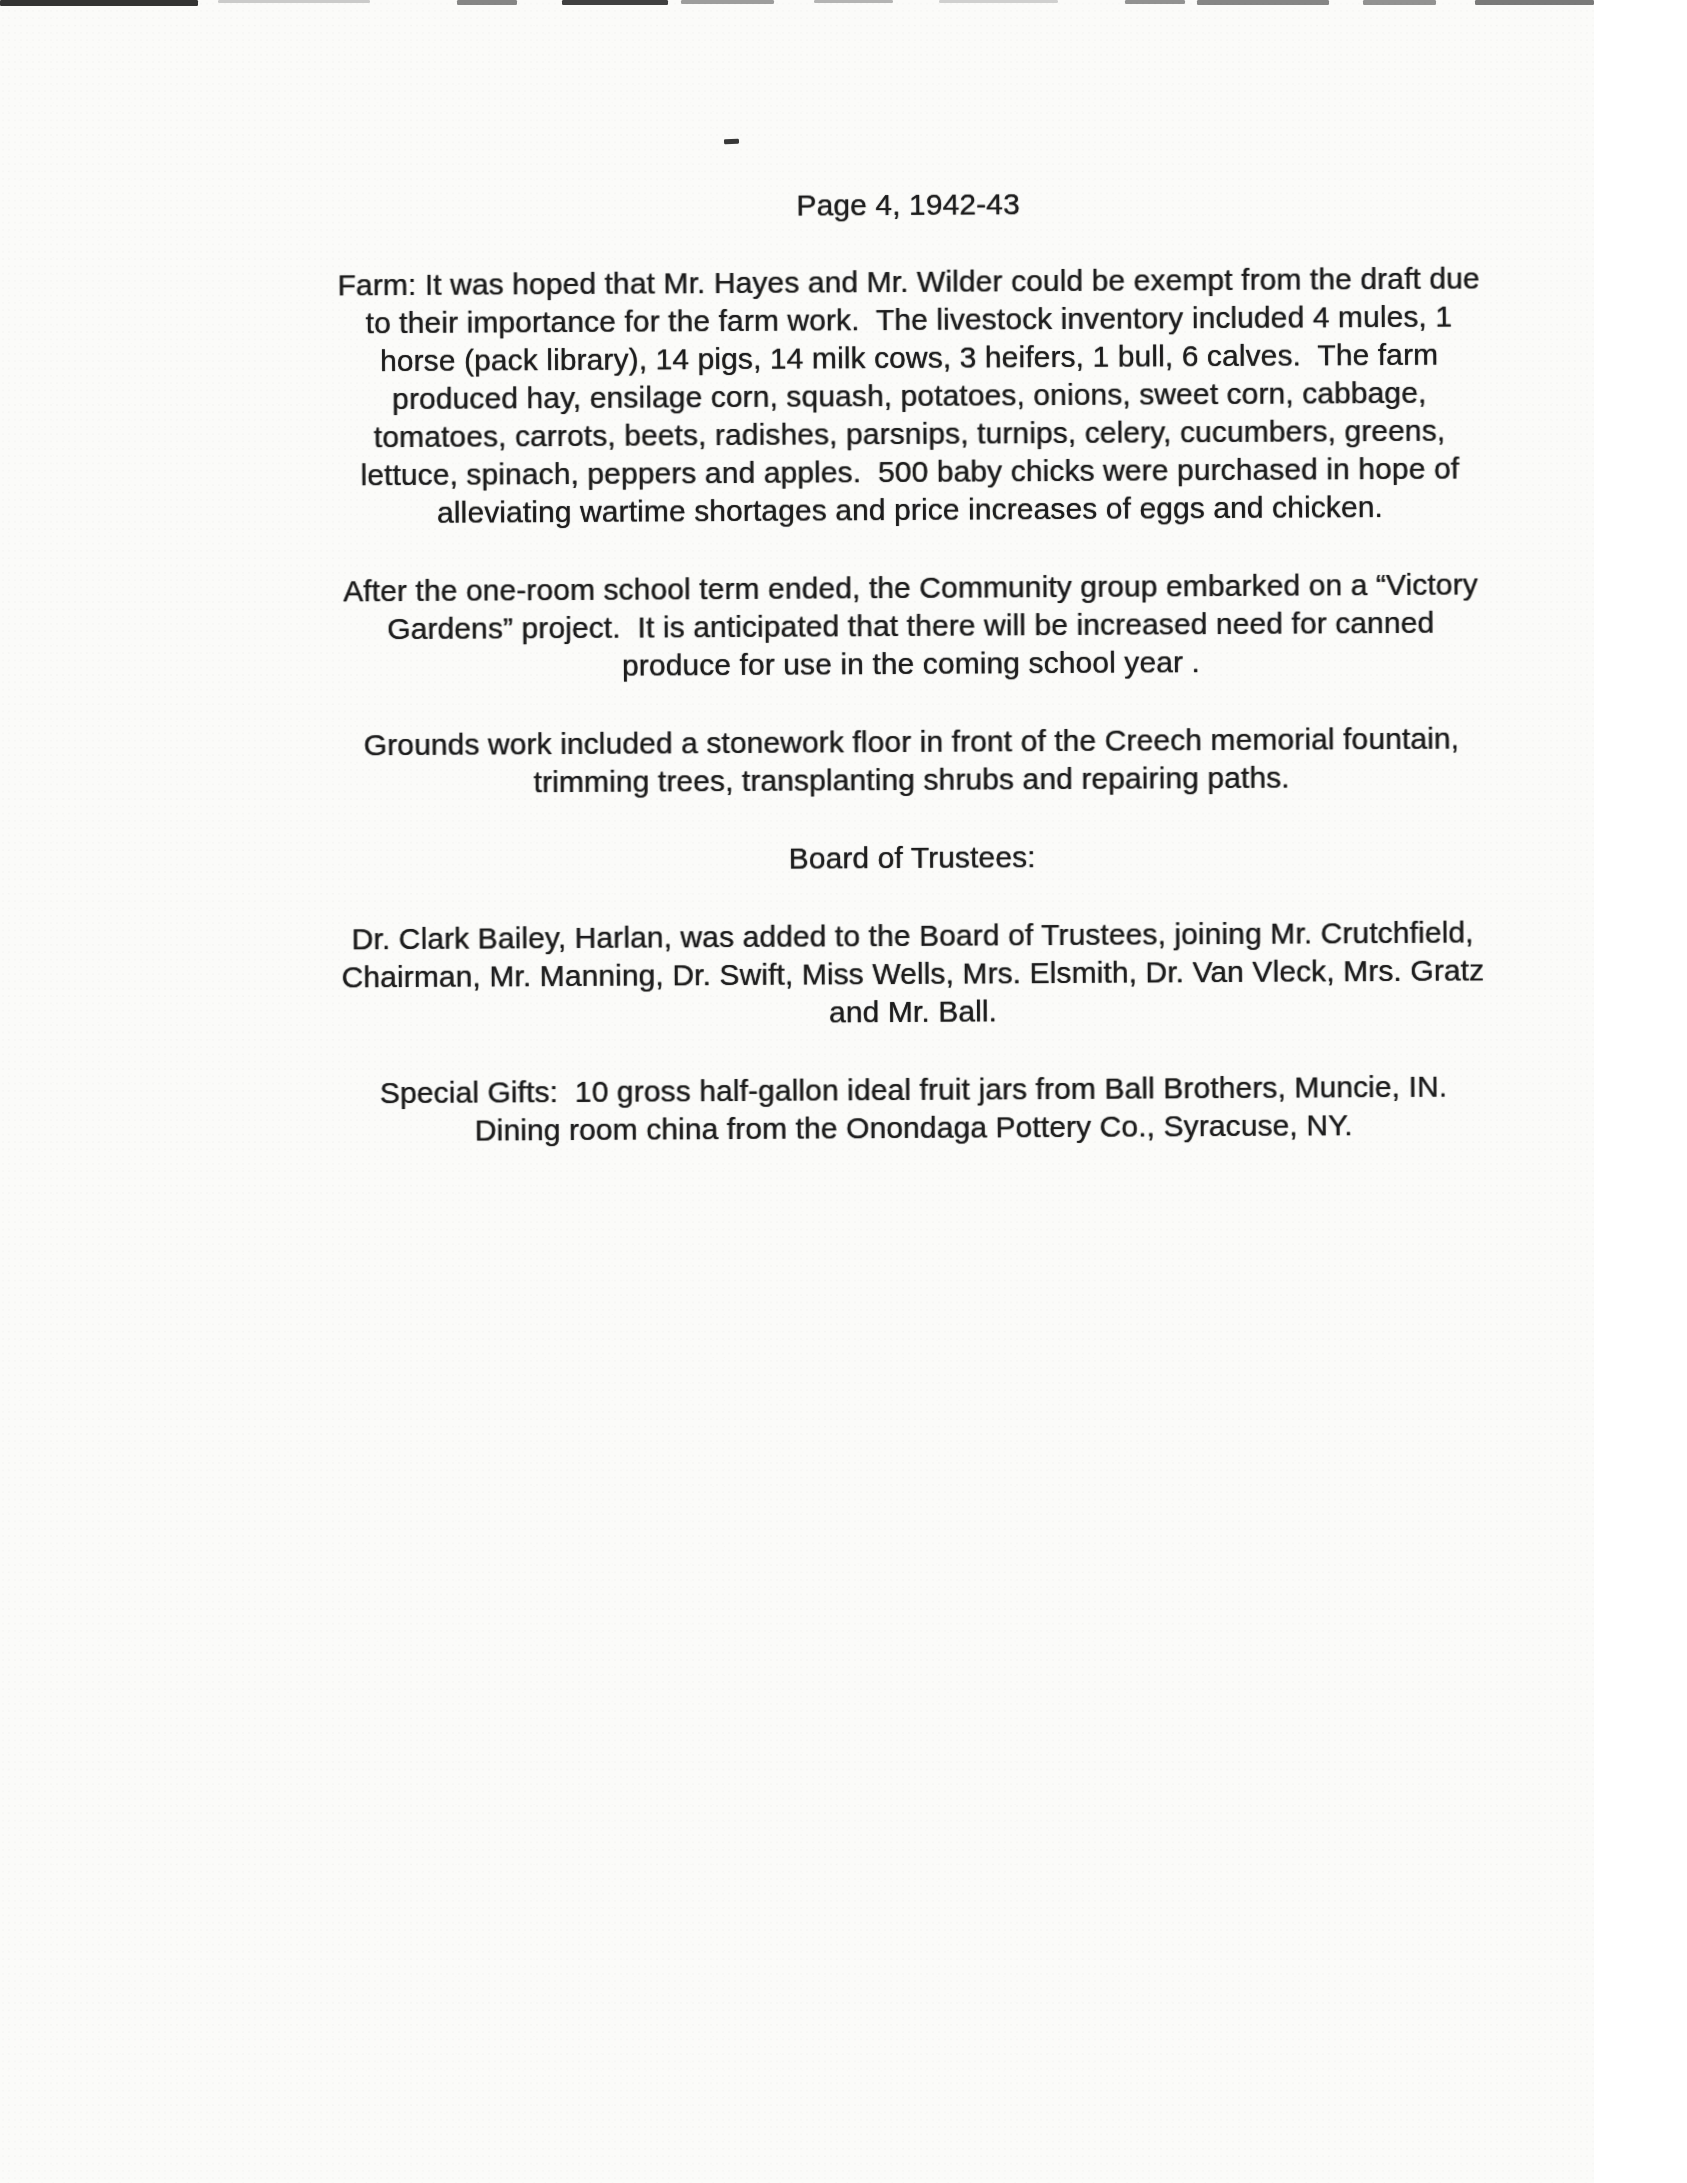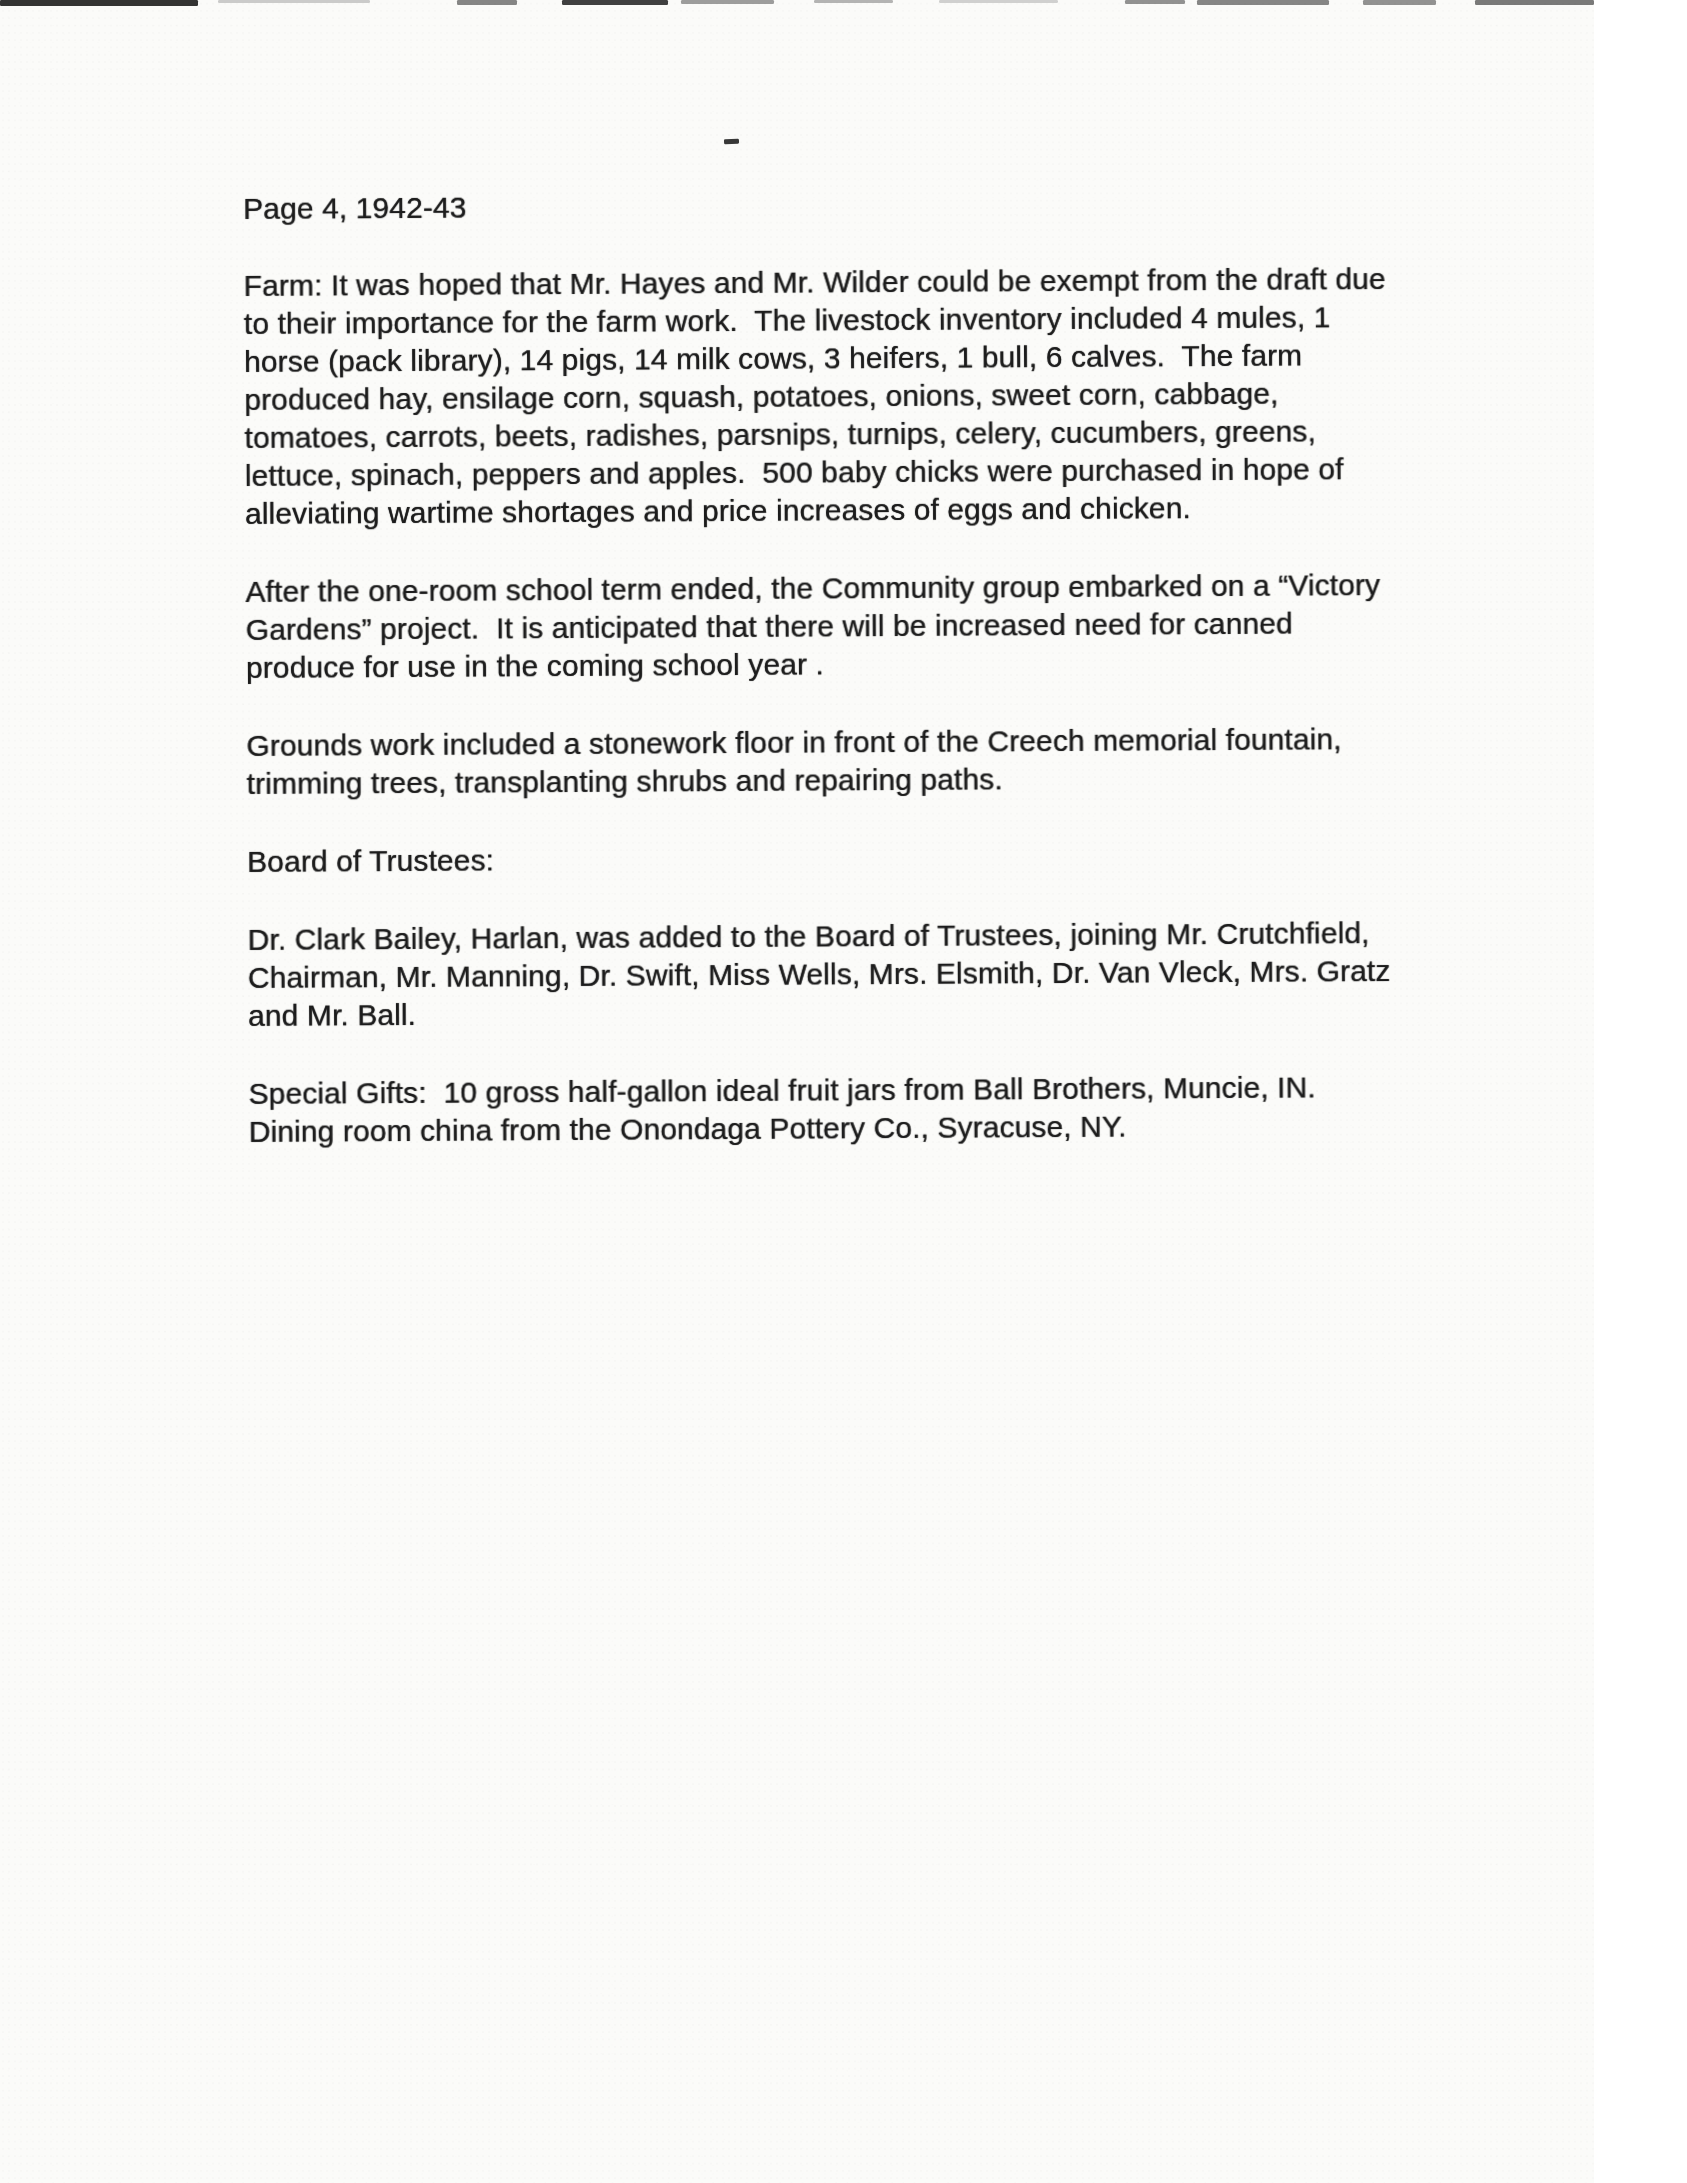--- a/index.html
+++ b/index.html
@@ -12,20 +12,21 @@
     position: relative;
     width: 1594px; height: 2183px;
     background-color: var(--paper, #fbfbf9);
     
     background-image:
       radial-gradient(rgba(40,40,40,0.018) 0.7px, transparent 0.9px),
       radial-gradient(rgba(40,40,40,0.012) 0.7px, transparent 0.9px);
     background-size: 6px 7.3px, 11.2px 8.6px;
     background-position: 0 0, 2.6px 4px;
     overflow: hidden;
+    text-align: center;
   }
   
   .edge-dash {
     position: absolute;
     top: 0;
     background: #111;
     border-radius: 1.3px;
   }
   .stray-mark {
     position: absolute;

